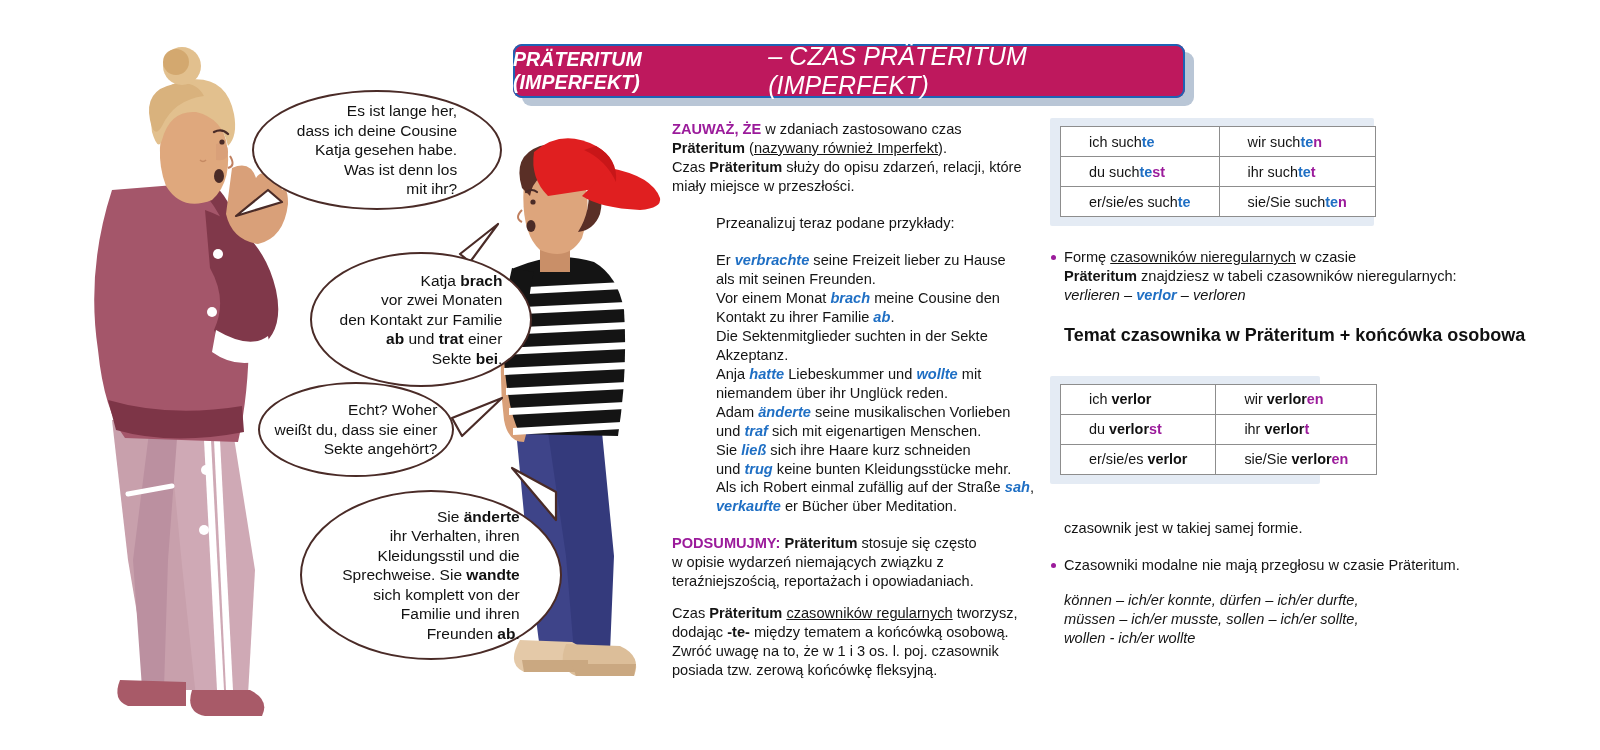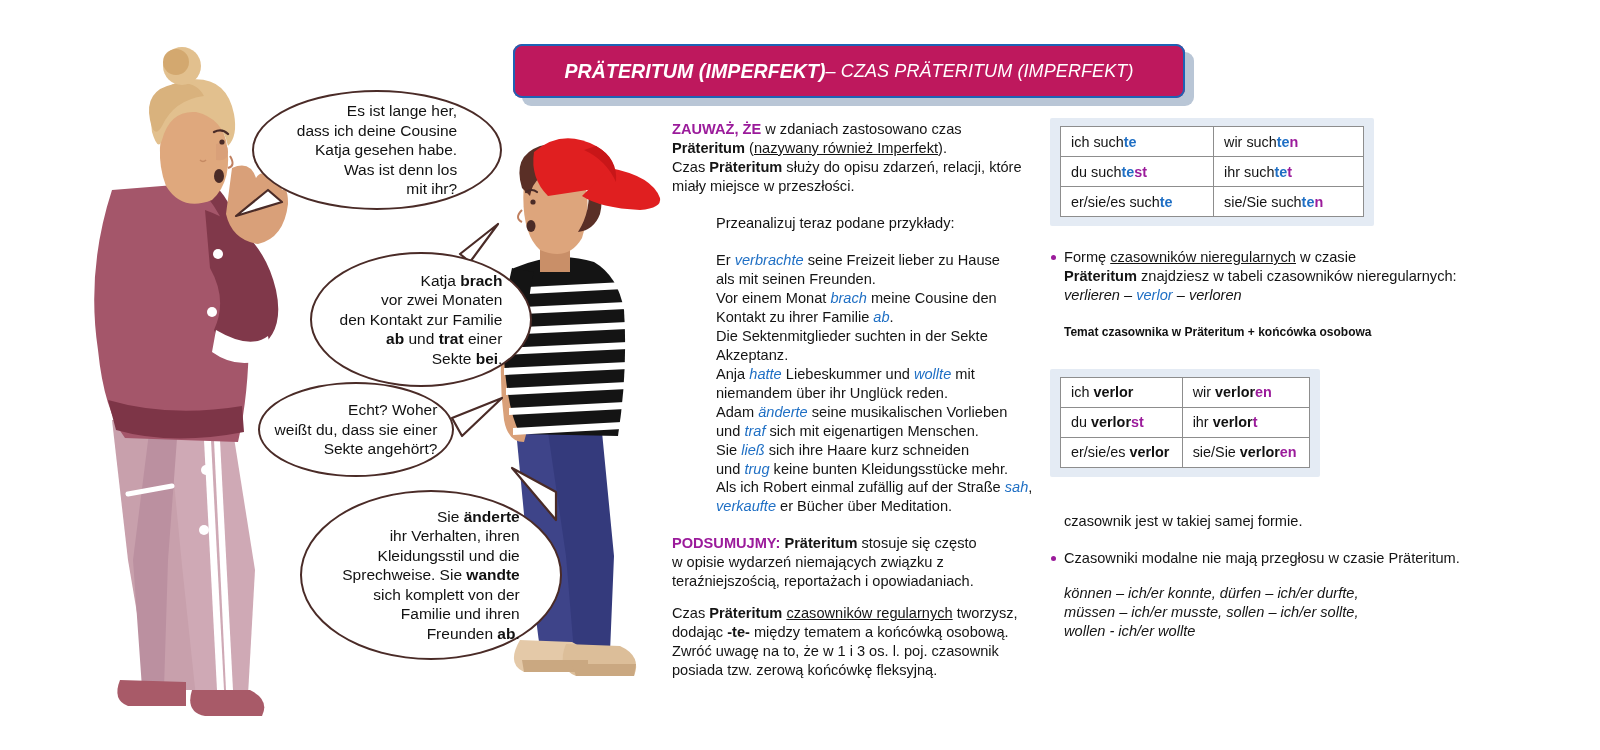--- a/index.html
+++ b/index.html
@@ -23,21 +23,21 @@
   .title-bar{
     position:absolute; left:513px; top:44px;
     width:672px; height:54px;
     background:#be185d; border-radius:9px;
     display:flex; align-items:center; justify-content:center;
     color:#fff; letter-spacing:.1px;
     box-shadow: inset 0 0 0 2px #1d63b5;
     font-style: italic;
   }
   .title-bar .t-strong{ font-weight:bold; font-size:19.5px; }
-  .title-bar .t-rest{ font-weight:normal; font-size:18px; }
+  .title-bar .t-rest{ font-weight:normal; font-size:25px; }
 
   
   .illus{ position:absolute; left:0; top:0; width:680px; height:750px; }
 
   
   .bubble{
     position:absolute;
     border:2.2px solid #4a2b27;
     background:#ffffff;
     border-radius:50%;
@@ -52,21 +52,21 @@
   .bub2{ left:310px; top:252px; width:222px; height:135px; }
   .bub3{ left:258px; top:382px; width:196px; height:95px;  }
   .bub4{ left:300px; top:490px; width:262px; height:170px; }
 
   
   .col-mid{ position:absolute; left:672px; top:120px; width:372px; }
   .col-mid p{ margin:0 0 0 0; font-size:14.6px; line-height:1.30; color:#141414; }
   .kw-purple{ color:#9b1b9b; font-weight:bold; }
   .bold{ font-weight:bold; }
   .uline{ text-decoration:underline; }
-  .vb{ color:#1f6fc4; font-weight:normal; font-style:italic; }
+  .vb{ color:#1f6fc4; font-weight:bold; font-style:italic; }
   .gap-sm{ height:13px; }
   .gap-md{ height:18px; }
   .indent{ margin-left:44px !important; }
   .indent2{ margin-left:44px !important; }
 
   
   .col-right{ position:absolute; left:1050px; top:118px; width:500px; }
   .tbl-panel{
     background:#e4ebf4;
     padding:8px 10px 9px 10px;
@@ -74,38 +74,38 @@
     border-radius:2px;
   }
   .tbl-panel.w2{ width:270px;margin-top:18px; }
   table.conj{
     border-collapse:collapse; background:#fff;
     width:100%;
     font-size:14.4px;
   }
   table.conj td{
     border:1px solid #8d8d8d;
-    padding:6px 10px;
+    padding:6px 28px;
     color:#141414;
     white-space:nowrap;
     height:30px;
     vertical-align:middle;
   }
   .e-blue{ color:#1f6fc4; font-weight:bold; }
   .stem-bold{ font-weight:bold; color:#111; }
 
   .r-note{ font-size:14.6px; line-height:1.30; color:#141414; }
   .bullet-row{ position:relative; padding-left:14px; }
   .bullet-row:before{
     content:""; position:absolute; left:1px; top:7px;
     width:5px; height:5px; border-radius:50%;
     background:#9b1b9b;
   }
   .ital{ font-style:italic; }
-  .head-bold{ font-weight:bold; font-size:12px; color:#111; }
+  .head-bold{ font-weight:bold; font-size:18px; color:#111; }
 </style>
 </head>
 <body>
 
 <div class="page">
 
   <svg class="illus" viewBox="0 0 680 750">
 
     <g>
 

